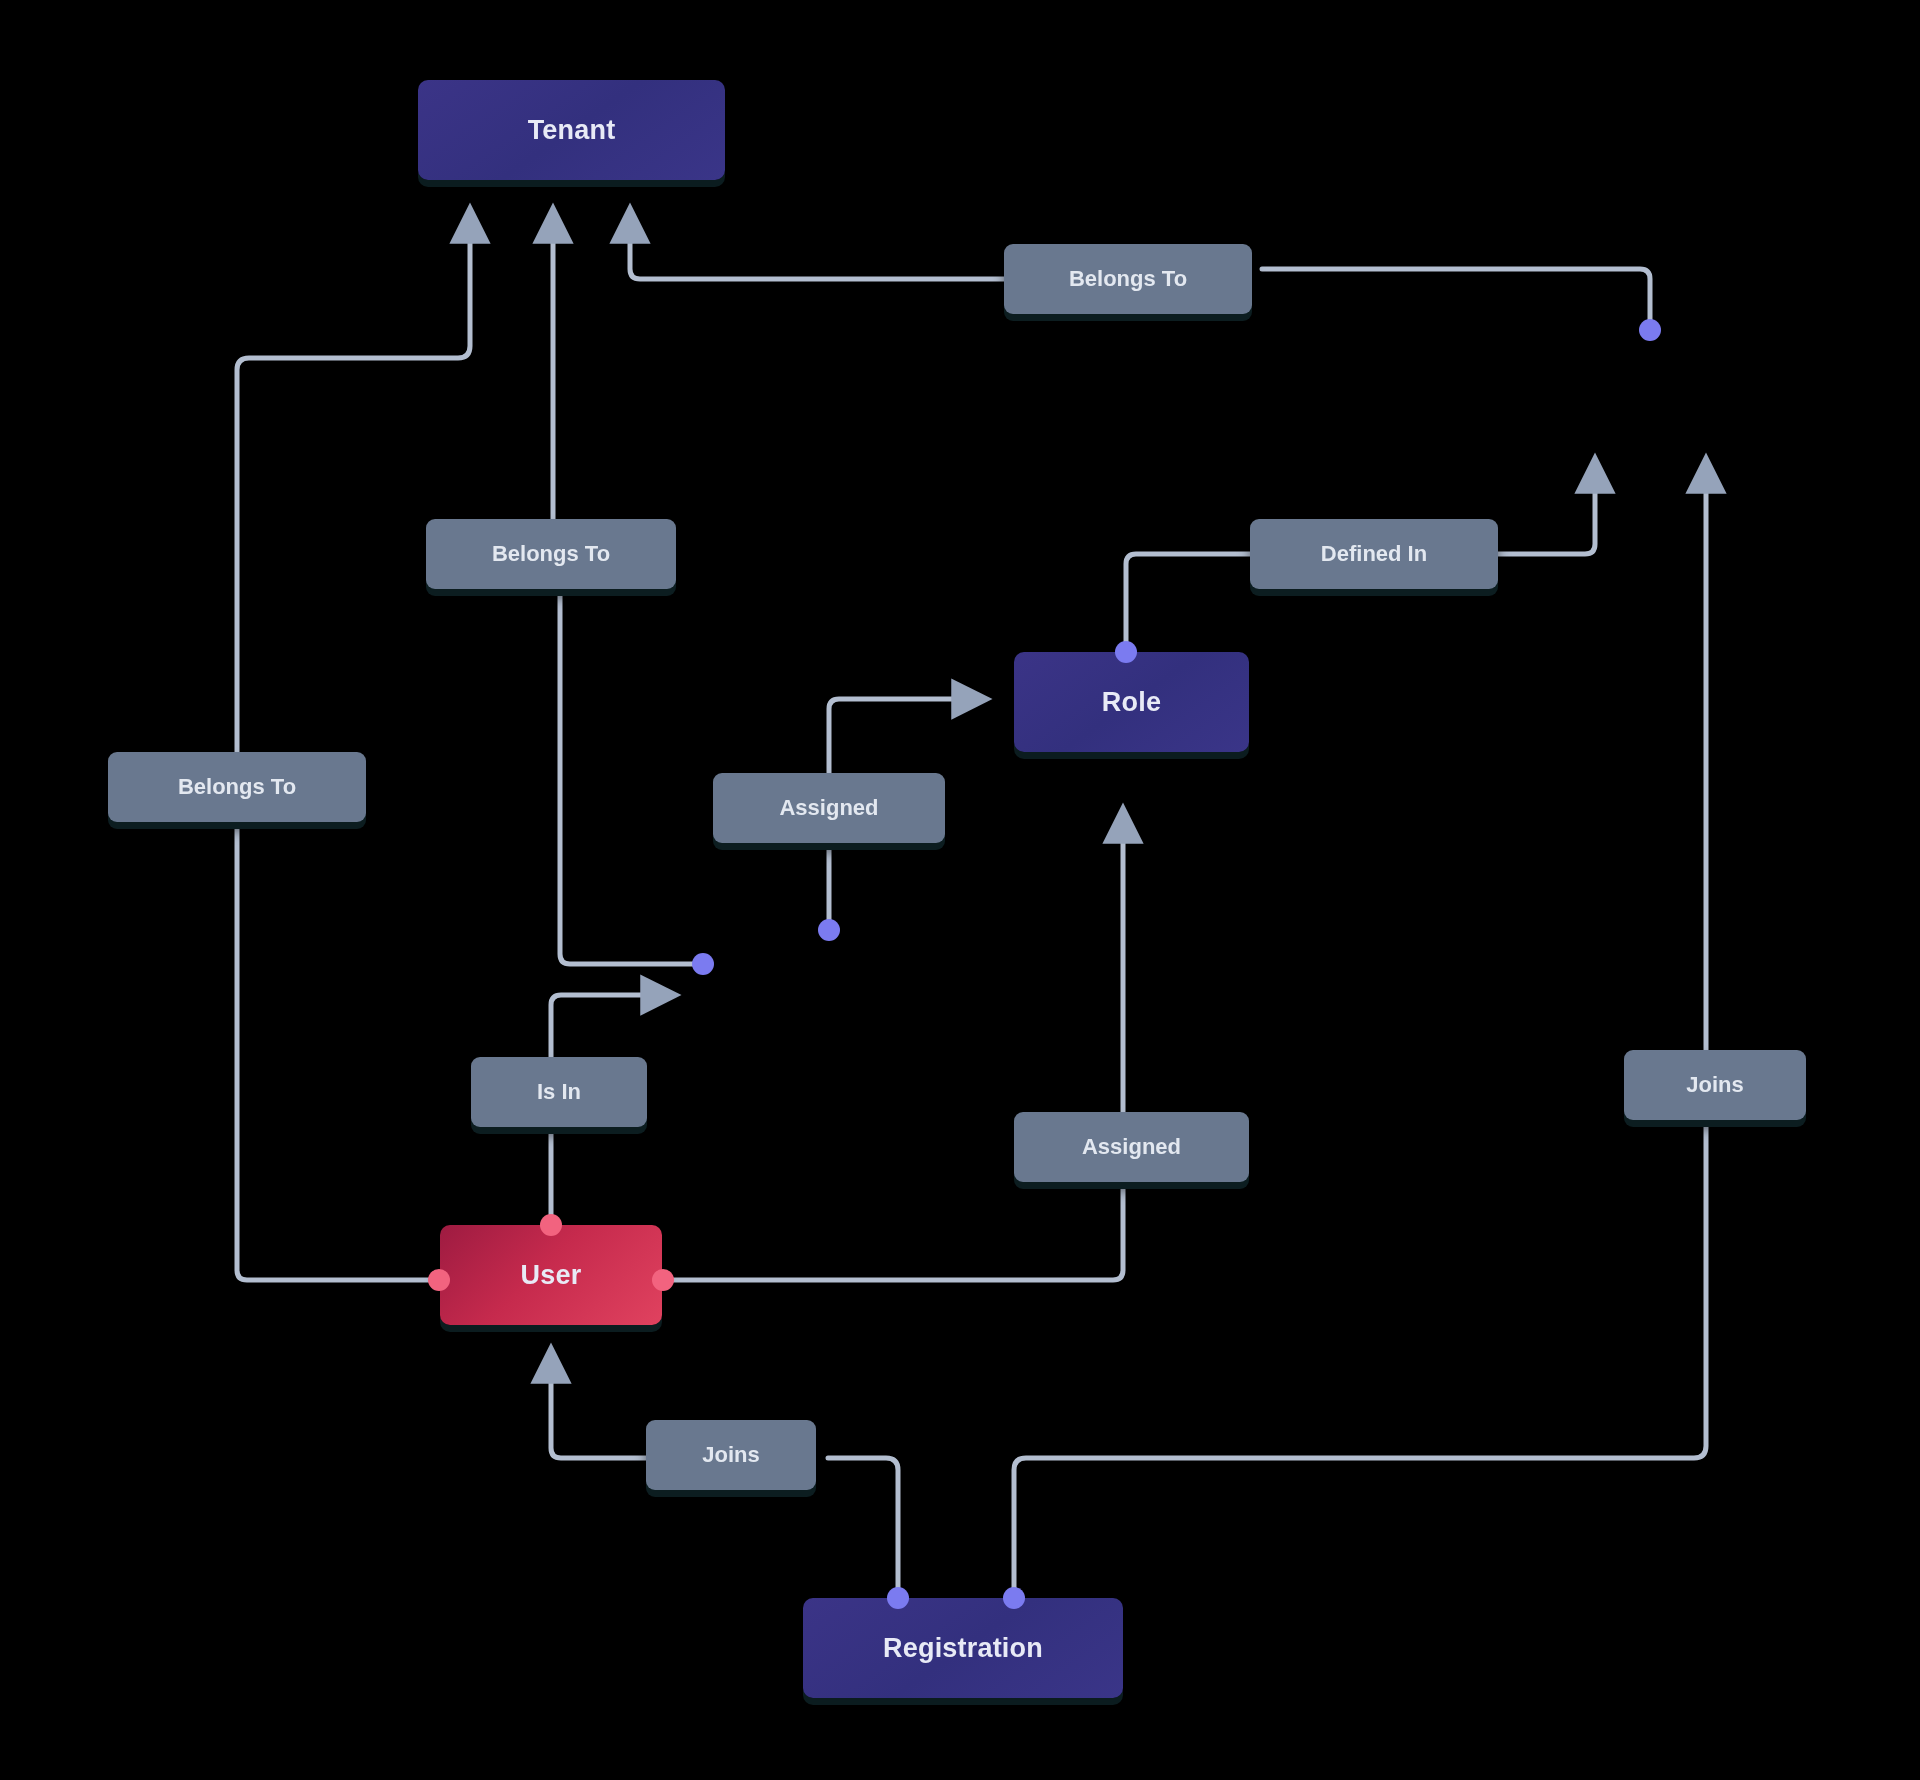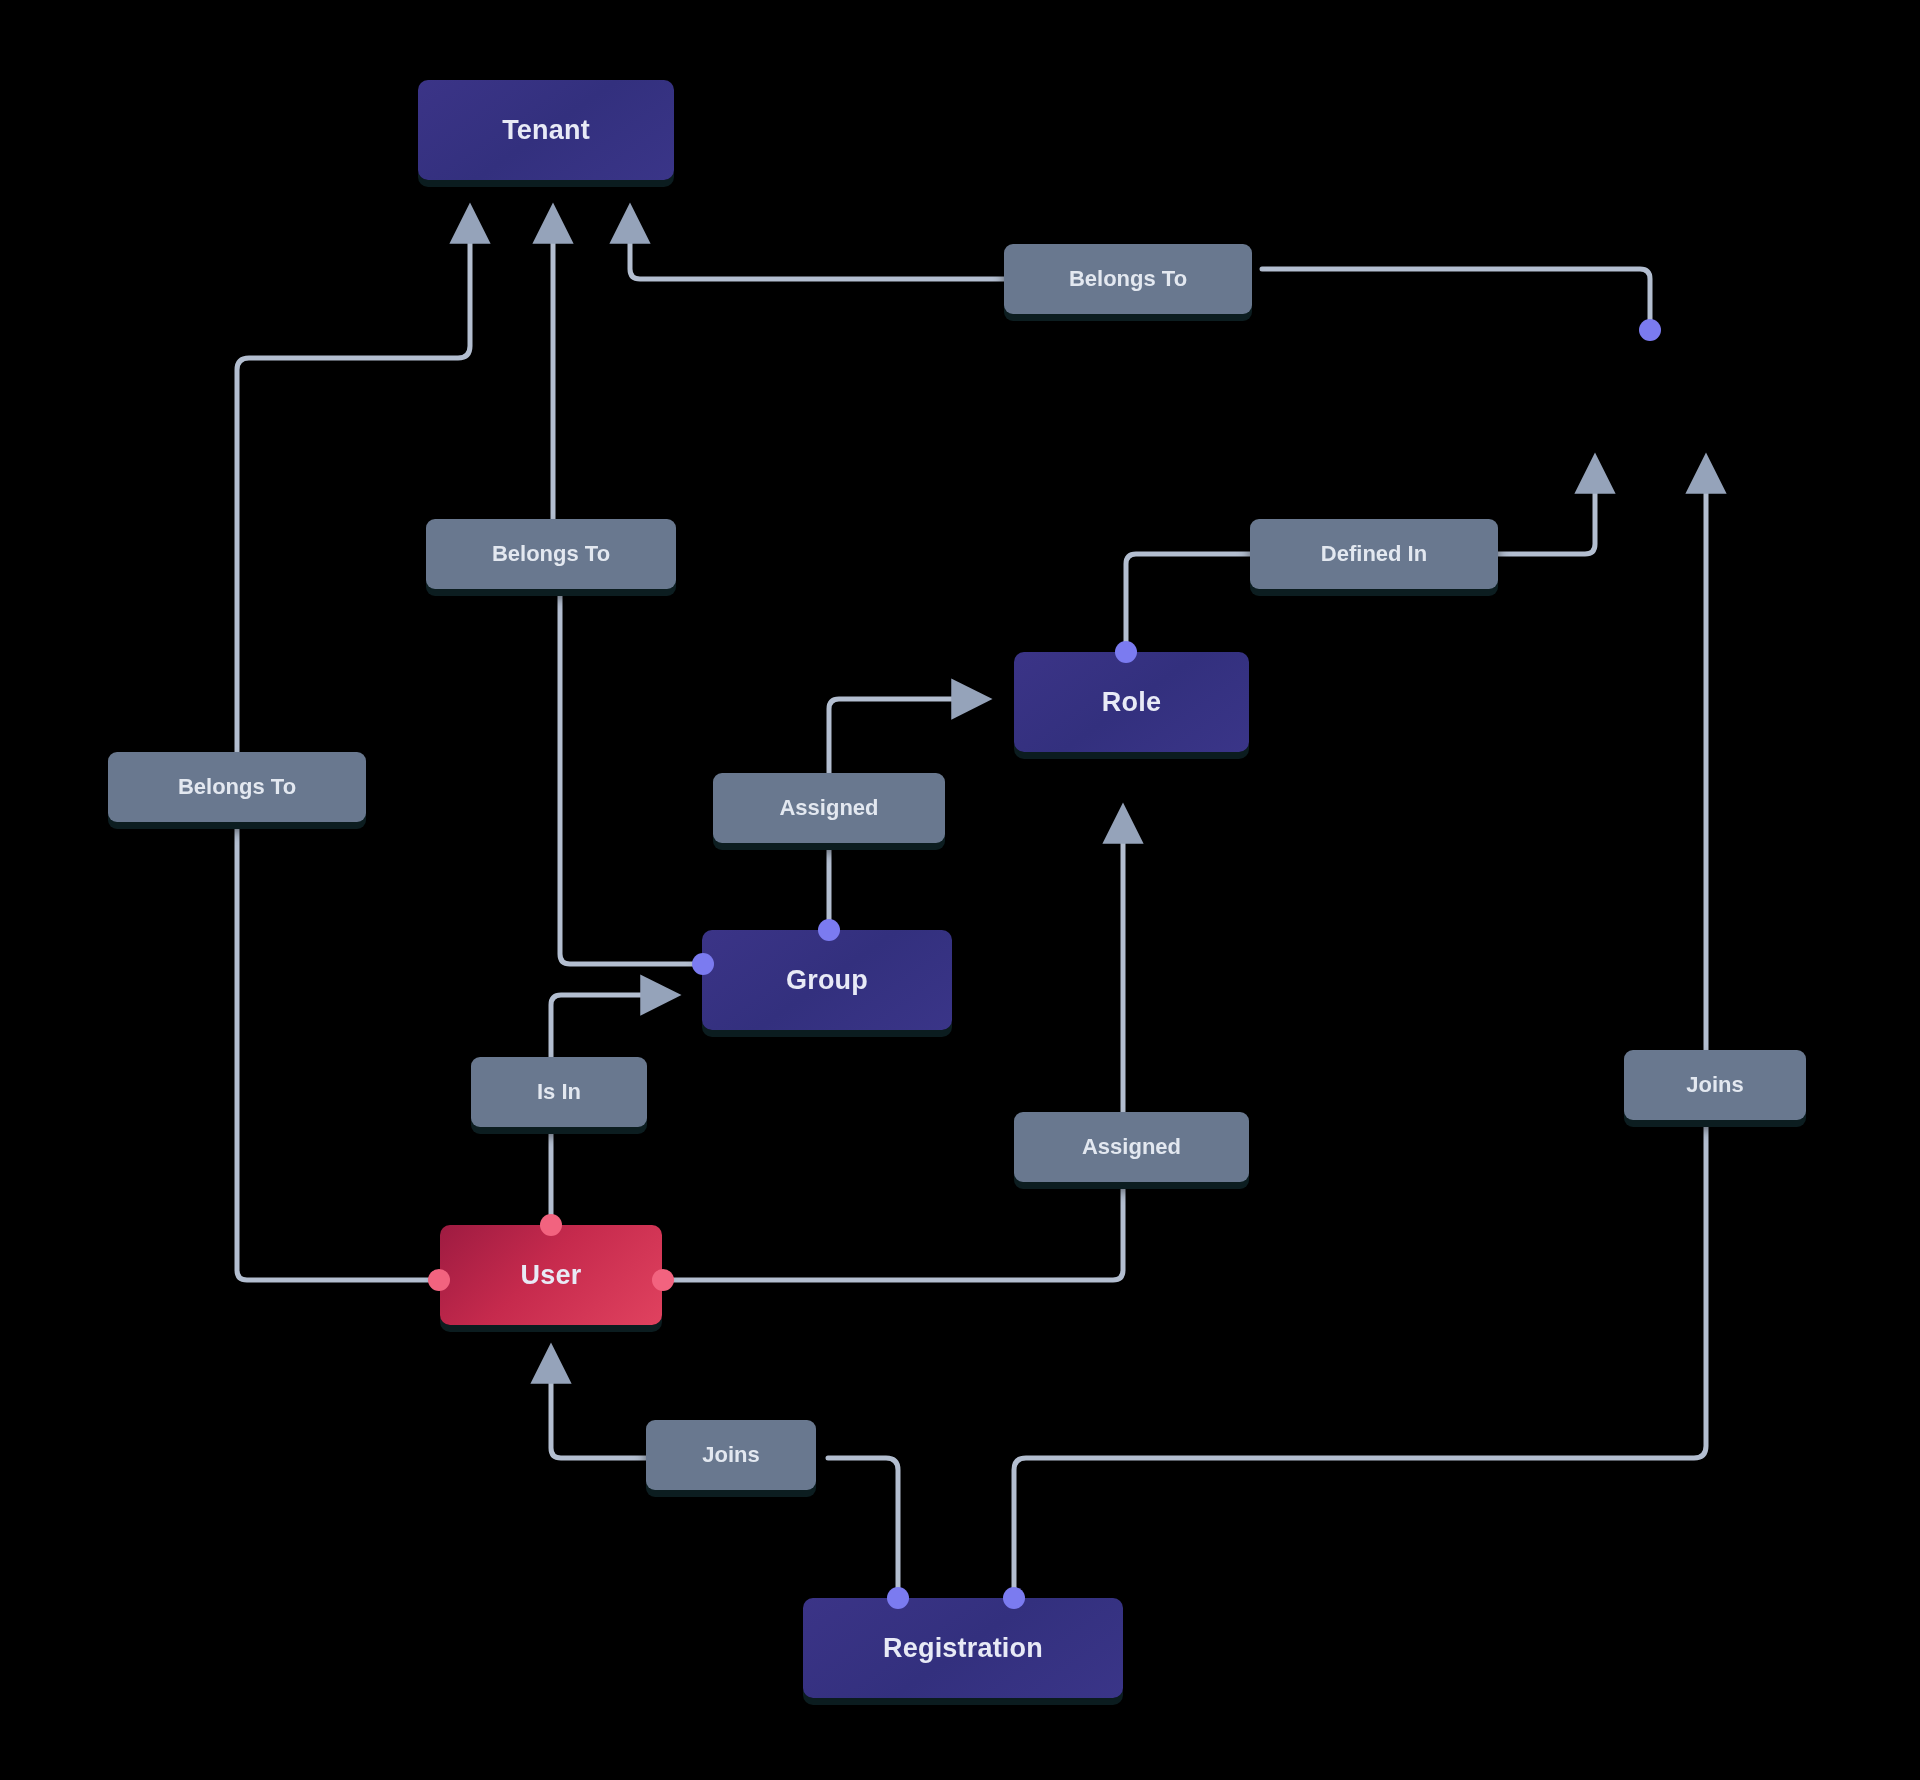--- a/index.html
+++ b/index.html
@@ -110,32 +110,29 @@
     <path class="edge-path" d="M 663 1280 L 1113 1280 Q 1123 1280 1123 1270 L 1123 1182"></path>
     <path class="edge-path" d="M 1123 1112 L 1123 810" marker-end="url(#arrow)"></path>
 
     <path class="edge-path" d="M 1014 1598 L 1014 1470 Q 1014 1458 1026 1458 L 1694 1458 Q 1706 1458 1706 1446 L 1706 1120"></path>
     <path class="edge-path" d="M 1706 1050 L 1706 460" marker-end="url(#arrow)"></path>
 
     <path class="edge-path" d="M 898 1598 L 898 1470 Q 898 1458 886 1458 L 828 1458"></path>
     <path class="edge-path" d="M 646 1458 L 561 1458 Q 551 1458 551 1448 L 551 1350" marker-end="url(#arrow)"></path>
   </svg>
 
-  <div class="node node-entity" style="left:418px; top:80px; width:256px; height:100px;">
+  <div class="node node-entity" style="left:418px; top:80px; width:307px; height:100px;">
     <span>Tenant</span>
   </div>
 
 
   <div class="node node-entity" style="left:1014px; top:652px; width:235px; height:100px;">
     <span>Role</span>
   </div>
 
-  <div class="node node-entity" style="left:702px; top:930px; width:250px; height:100px;">
-    <span>Group</span>
-  </div>
 
   <div class="node node-entity user-node" style="left:440px; top:1225px; width:222px; height:100px;">
     <span>User</span>
   </div>
 
   <div class="node node-entity" style="left:803px; top:1598px; width:320px; height:100px;">
     <span>Registration</span>
   </div>
 
   <div class="node node-label" style="left:1004px; top:244px; width:248px; height:70px;">

